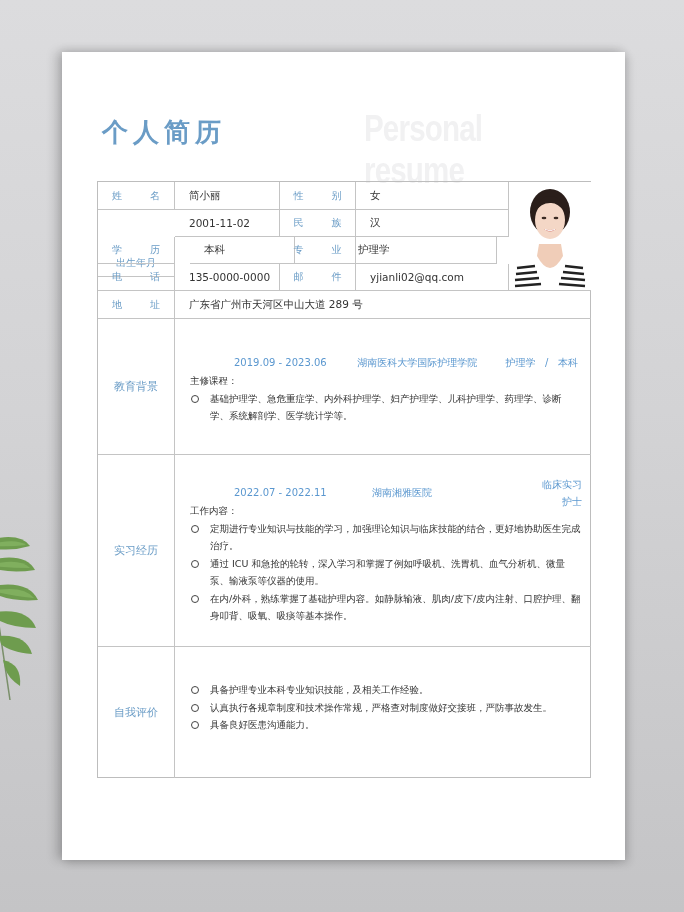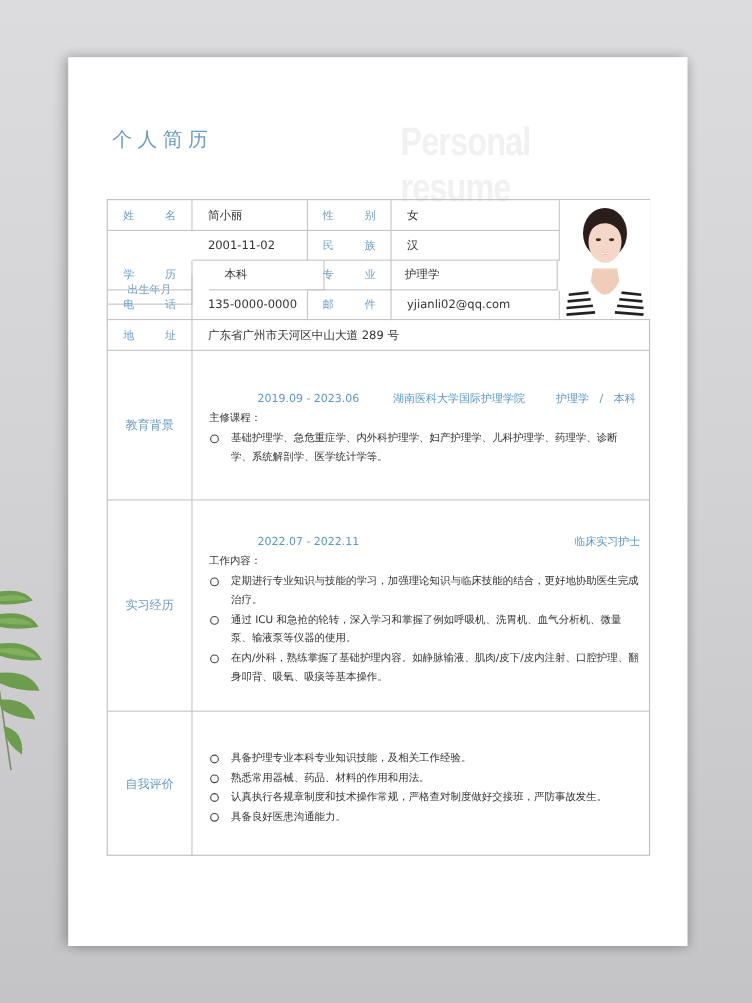--- a/index.html
+++ b/index.html
@@ -11,21 +11,21 @@
       color: #333;
     }
     .leaf { position: absolute; left: -20px; top: 530px; width: 70px; height: 170px; }
     .page {
       position: absolute; left: 62px; top: 52px; width: 563px; height: 808px;
       background: #ffffff;
       box-shadow: -6px 0 10px rgba(0,0,0,0.18), 0 -3px 8px rgba(0,0,0,0.08), 4px 4px 8px rgba(0,0,0,0.12);
     }
     .title-cn {
       position: absolute; left: 40px; top: 63px;
-      font-size: 18px; letter-spacing: 5px; color: #6a9cc6; font-weight: normal;
+      font-size: 26px; letter-spacing: 5px; color: #6a9cc6; font-weight: bold;
     }
     .title-en {
       position: absolute; left: 302px; top: 56px;
       font-family: "Liberation Sans", sans-serif; font-size: 36px; font-weight: bold;
       color: #f1f1f2; letter-spacing: -1px; transform: scaleX(0.82); transform-origin: left top;
     }
     .tbl { position: absolute; left: 35px; top: 129px; width: 494px; height: 597px; border: 1px solid #bdbdbd; }
     .cell { position: absolute; border-right: 1px solid #c4c4c4; border-bottom: 1px solid #c4c4c4; display: flex; align-items: center; font-size: 10px; }
     .lbl { justify-content: center; color: #6a9cc6; letter-spacing: 0; }
     .lbl span.sp { display: inline-block; width: 22px; text-align: center; }
@@ -94,21 +94,21 @@
 
     <div class="cell lbl" style="left:0;top:55px;width:77px;height:27px;">
       <span class="sp">学</span>
         <span class="sp" style="margin-left:16px">历</span>
     </div>
     <div class="cell val" style="left:92px;top:55px;width:105px;height:27px;">本科</div>
     <div class="cell lbl" style="left:182px;top:55px;width:76px;height:27px;">
       <span class="sp">专</span>
         <span class="sp" style="margin-left:16px">业</span>
     </div>
-    <div class="cell val" style="left:256px;top:55px;width:153px;height:27px;">护理学</div>
+    <div class="cell val" style="left:246px;top:55px;width:153px;height:27px;">护理学</div>
 
     <div class="cell lbl" style="left:0;top:82px;width:77px;height:27px;">
       <span class="sp">电</span>
         <span class="sp" style="margin-left:16px">话</span>
     </div>
     <div class="cell val" style="left:77px;top:82px;width:105px;height:27px;">135-0000-0000</div>
     <div class="cell lbl" style="left:182px;top:82px;width:76px;height:27px;">
       <span class="sp">邮</span>
         <span class="sp" style="margin-left:16px">件</span>
     </div>
@@ -162,20 +162,21 @@
         <span class="dot"></span>
         <span class="txt">基础护理学、急危重症学、内外科护理学、妇产护理学、儿科护理学、药理学、诊断学、系统解剖学、医学统计学等。</span>
       </div>
     </div>
 
     <div class="cell sec-lbl" style="left:0;top:273px;width:77px;height:192px;">实习经历</div>
     <div class="cell" style="left:77px;top:273px;width:416px;height:192px;border-right:none;"></div>
     <div class="sec-body" style="left:92px;top:302px;width:392px;">
       <div class="sec-head">
         <span class="c1">2022.07 - 2022.11</span>
+        <span class="c2">湖南湘雅医院</span>
         <span class="c3">临床实习护士</span>
       </div>
       <div>工作内容：</div>
       <div class="bullet">
         <span class="dot"></span>
         <span class="txt">定期进行专业知识与技能的学习，加强理论知识与临床技能的结合，更好地协助医生完成治疗。</span>
       </div>
       <div class="bullet">
         <span class="dot"></span>
         <span class="txt">通过 ICU 和急抢的轮转，深入学习和掌握了例如呼吸机、洗胃机、血气分析机、微量泵、输液泵等仪器的使用。</span>
@@ -188,24 +189,20 @@
 
     <div class="cell sec-lbl" style="left:0;top:465px;width:77px;height:131px;border-bottom:none;">自我评价</div>
     <div class="cell" style="left:77px;top:465px;width:416px;height:131px;border-right:none;border-bottom:none;"></div>
     <div class="sec-body" style="left:92px;top:499px;width:392px;">
       <div class="bullet">
         <span class="dot"></span>
         <span class="txt">具备护理专业本科专业知识技能，及相关工作经验。</span>
       </div>
       <div class="bullet">
         <span class="dot"></span>
-        <span class="txt">熟悉常用器械、药品、材料的作用和用法。</span>
-      </div>
-      <div class="bullet">
-        <span class="dot"></span>
         <span class="txt">认真执行各规章制度和技术操作常规，严格查对制度做好交接班，严防事故发生。</span>
       </div>
       <div class="bullet">
         <span class="dot"></span>
         <span class="txt">具备良好医患沟通能力。</span>
       </div>
     </div>
   </div>
 </div>
 

